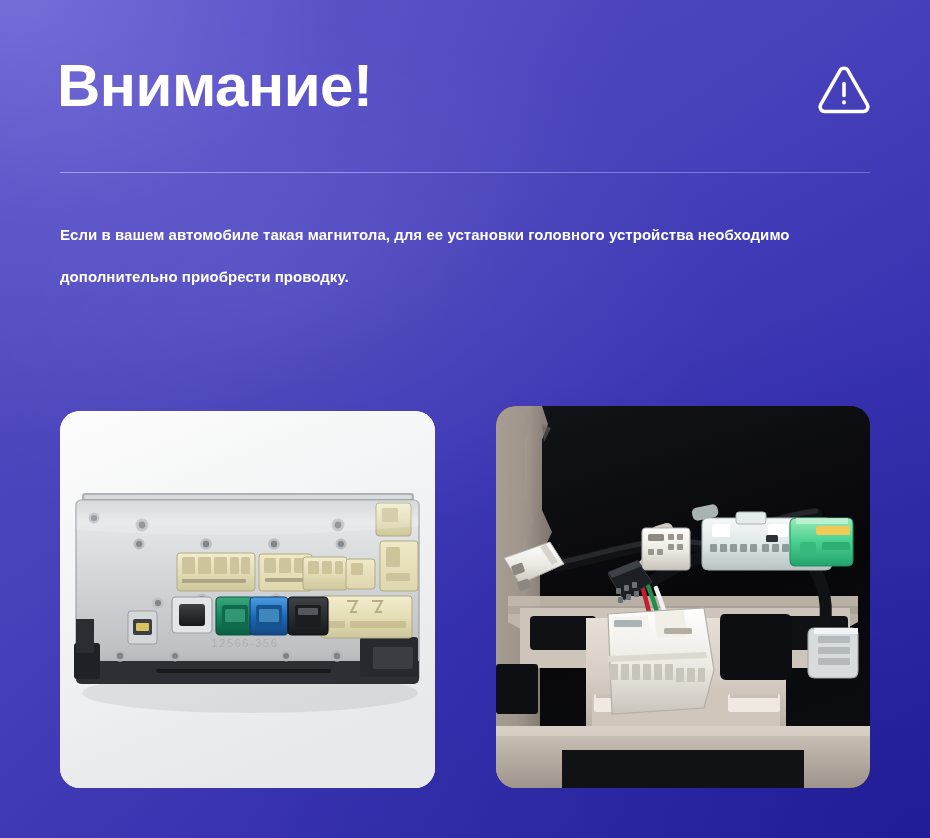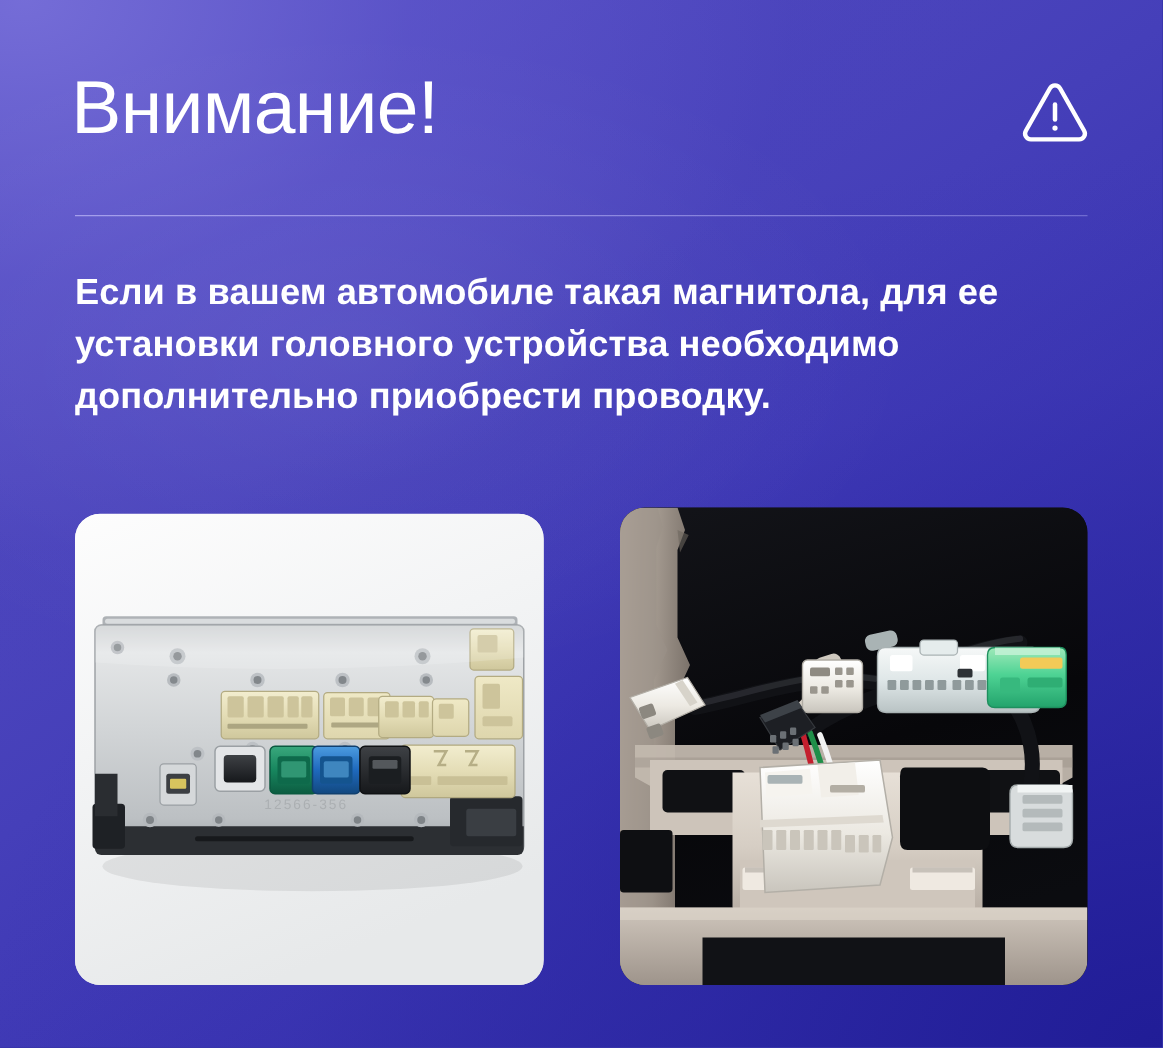--- a/index.html
+++ b/index.html
@@ -58,21 +58,21 @@
     left: 0; right: 0; top: 0;
     height: 170px;
   }
   .title {
     position: absolute;
     left: 57px;
     top: 51px;
     margin: 0;
     font-size: 60px;
     line-height: 70px;
-    font-weight: 400;
+    font-weight: 700;
     letter-spacing: -0.5px;
     color: #ffffff;
     white-space: nowrap;
   }
   .warn-icon {
     position: absolute;
     right: 59px;
     top: 64px;
     width: 54px;
     height: 54px;
@@ -92,21 +92,21 @@
   }
 
   
   .body-copy {
     position: absolute;
     left: 60px;
     top: 214px;
     width: 818px;
     margin: 0;
     color: #ffffff;
-    font-size: 29px;
+    font-size: 15px;
     font-weight: 700;
     line-height: 41.5px;
     letter-spacing: 0.05px;
   }
 
   
   .photos {
     position: absolute;
     left: 0; top: 0;
     width: 930px; height: 838px;

